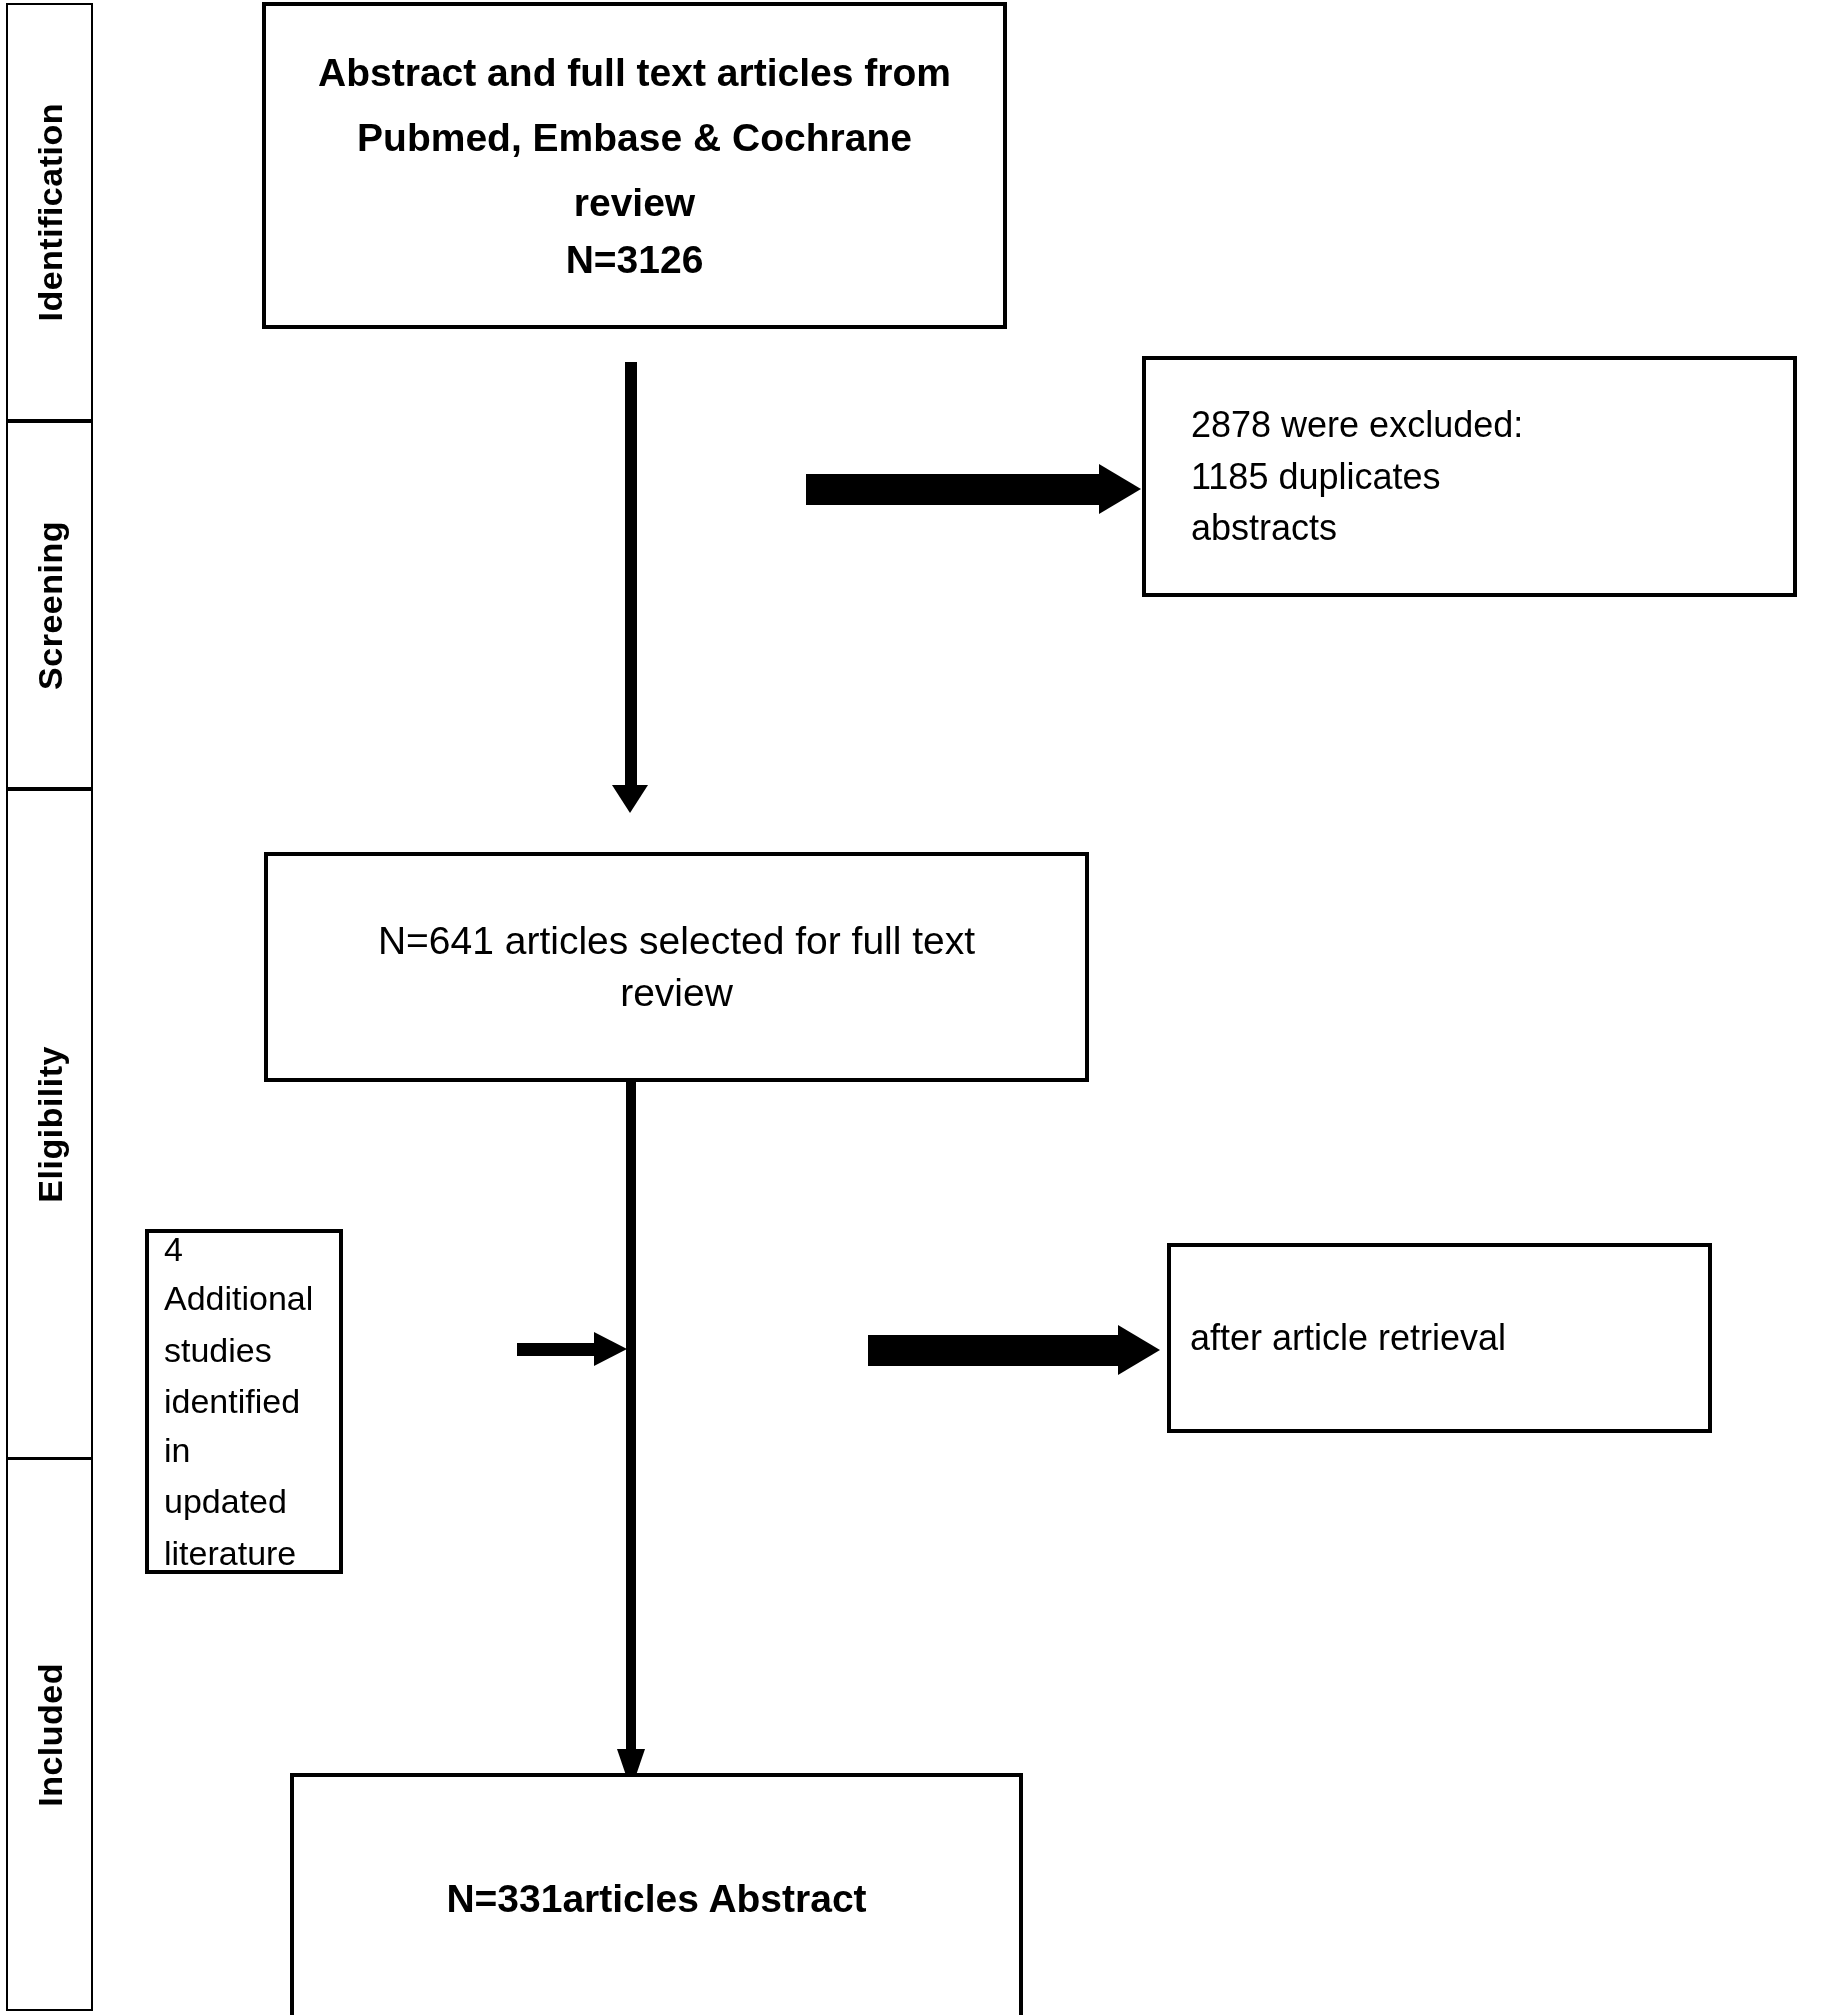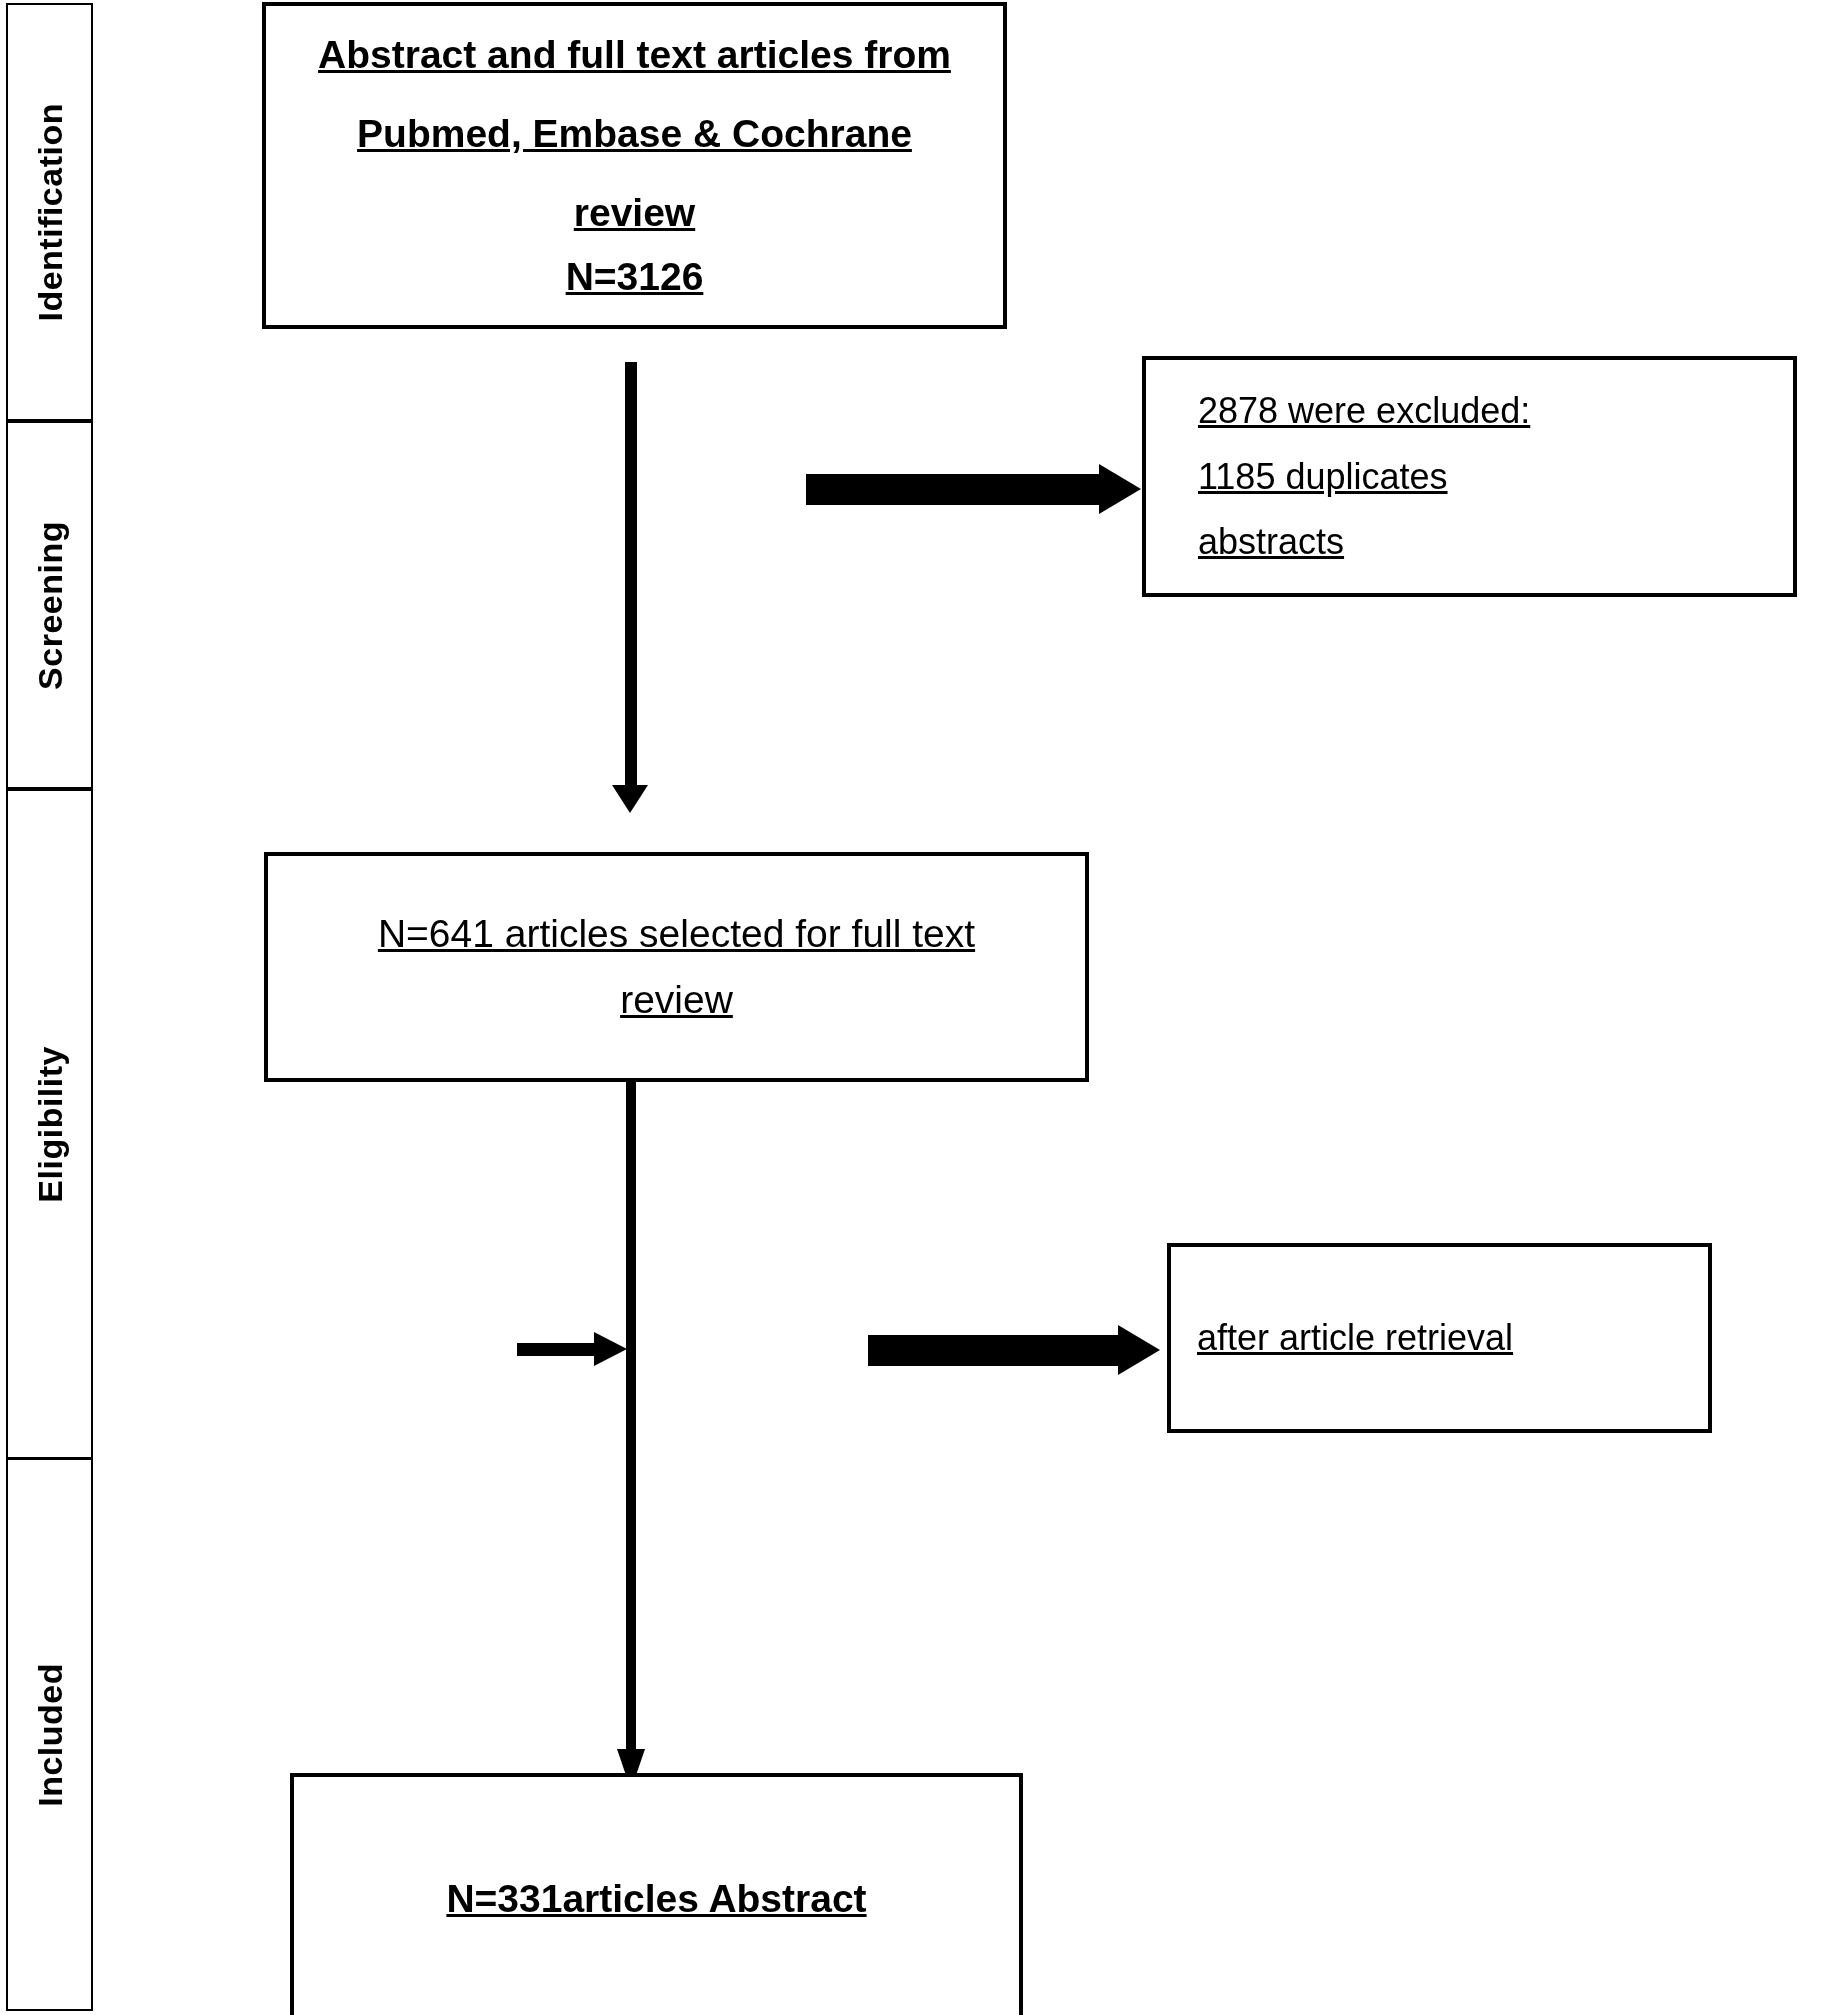--- a/index.html
+++ b/index.html
@@ -53,24 +53,23 @@
   .flowbox {
     position: absolute;
     box-sizing: border-box;
     border: 4.8px solid #000000;
     background: #ffffff;
     display: flex;
     flex-direction: column;
     justify-content: center;
   }
   .flowbox .btext {
-    margin: 8px;
+    margin: 1px;
     padding: 0 18px;
     color: #000000;
-    text-decoration: underline;
   }
   .center-text { text-align: center; }
   .left-text   { text-align: left; }
 
   .b-bold   { font-weight: bold; }
   .b-normal { font-weight: normal; }
 
   
   #box-identification .btext {
     font-size: 39px;
@@ -207,20 +206,27 @@
   </div>
 
   <div class="flowbox" id="box-fulltext" style="left:264px; top:852px; width:825px; height:230px;">
     <div class="btext center-text b-normal">N=641 articles selected for full text</div>
     <div class="btext center-text b-normal">review</div>
   </div>
 
   <div class="vline" style="left:626px; top:1082px; width:9.6px; height:667px;"></div>
   <div class="arrow-down-head slim" style="left:617px; top:1749px;"></div>
 
+  <div class="flowbox" id="box-additional" style="left:145px; top:1229px; width:198px; height:345px;">
+    <div class="btext left-text b-normal">4 Additional</div>
+    <div class="btext left-text b-normal">studies</div>
+    <div class="btext left-text b-normal">identified in</div>
+    <div class="btext left-text b-normal">updated</div>
+    <div class="btext left-text b-normal">literature</div>
+  </div>
 
   <div class="thin-arrow" style="left:517px; top:1343px; width:110px;">
     <div class="shaft" style="width:77px;"></div>
     <div class="head" style="left:77px;"></div>
   </div>
 
   <div class="thick-arrow" style="left:868px; top:1335px; width:292px;">
     <div class="shaft" style="width:250px;"></div>
     <div class="head" style="left:250px;"></div>
   </div>

